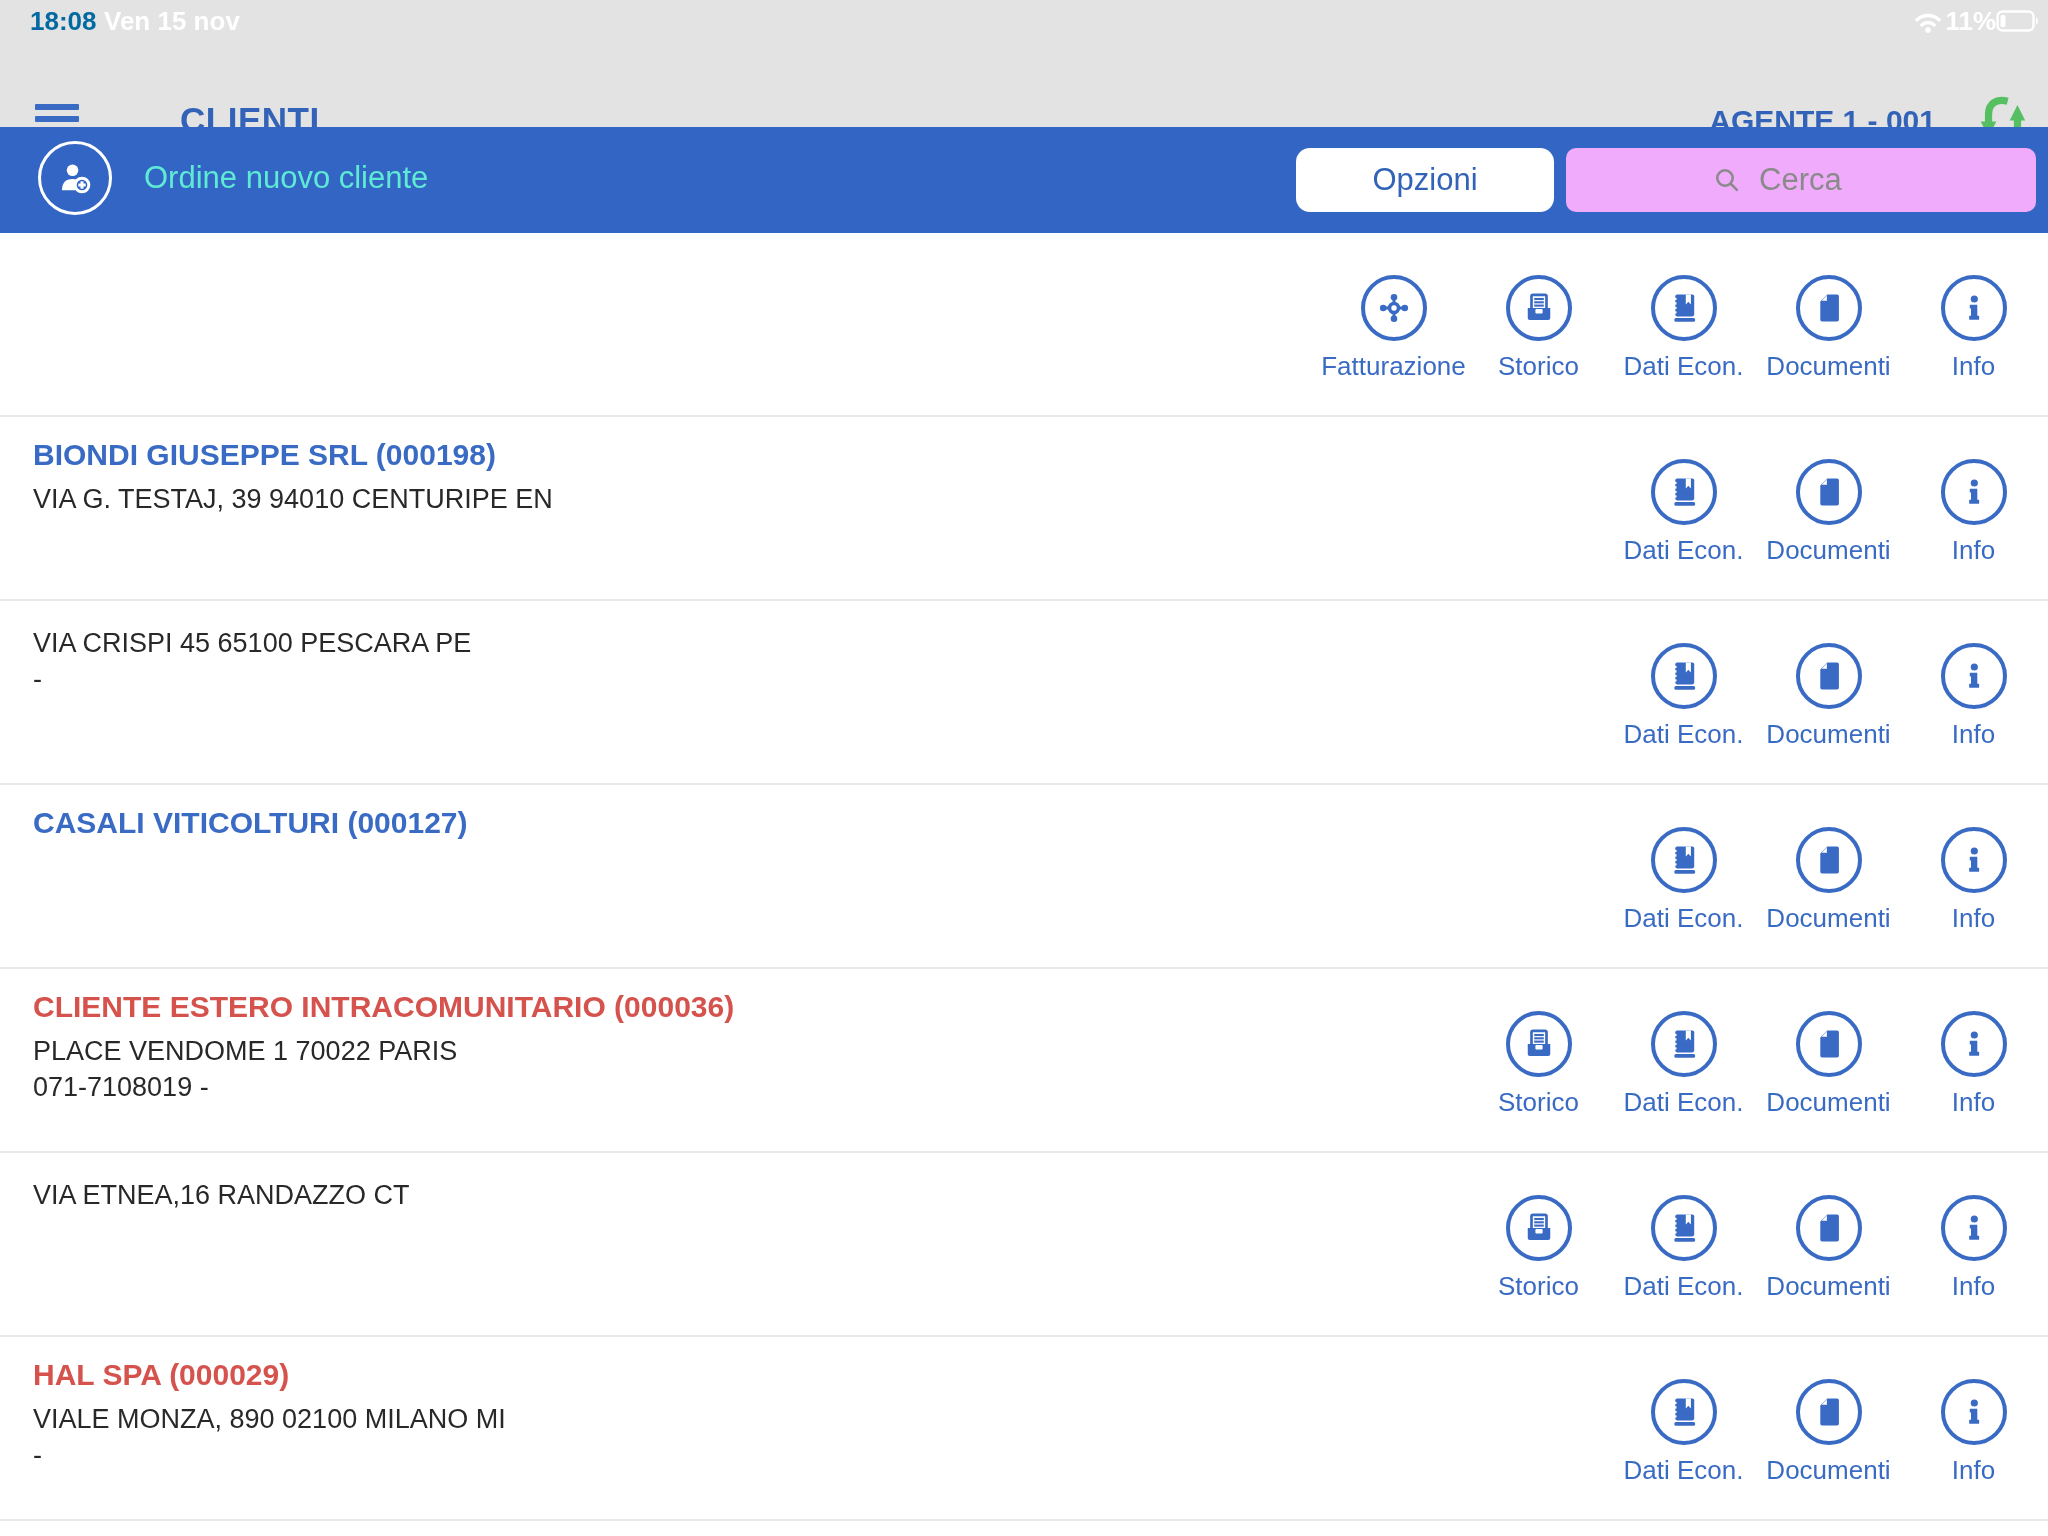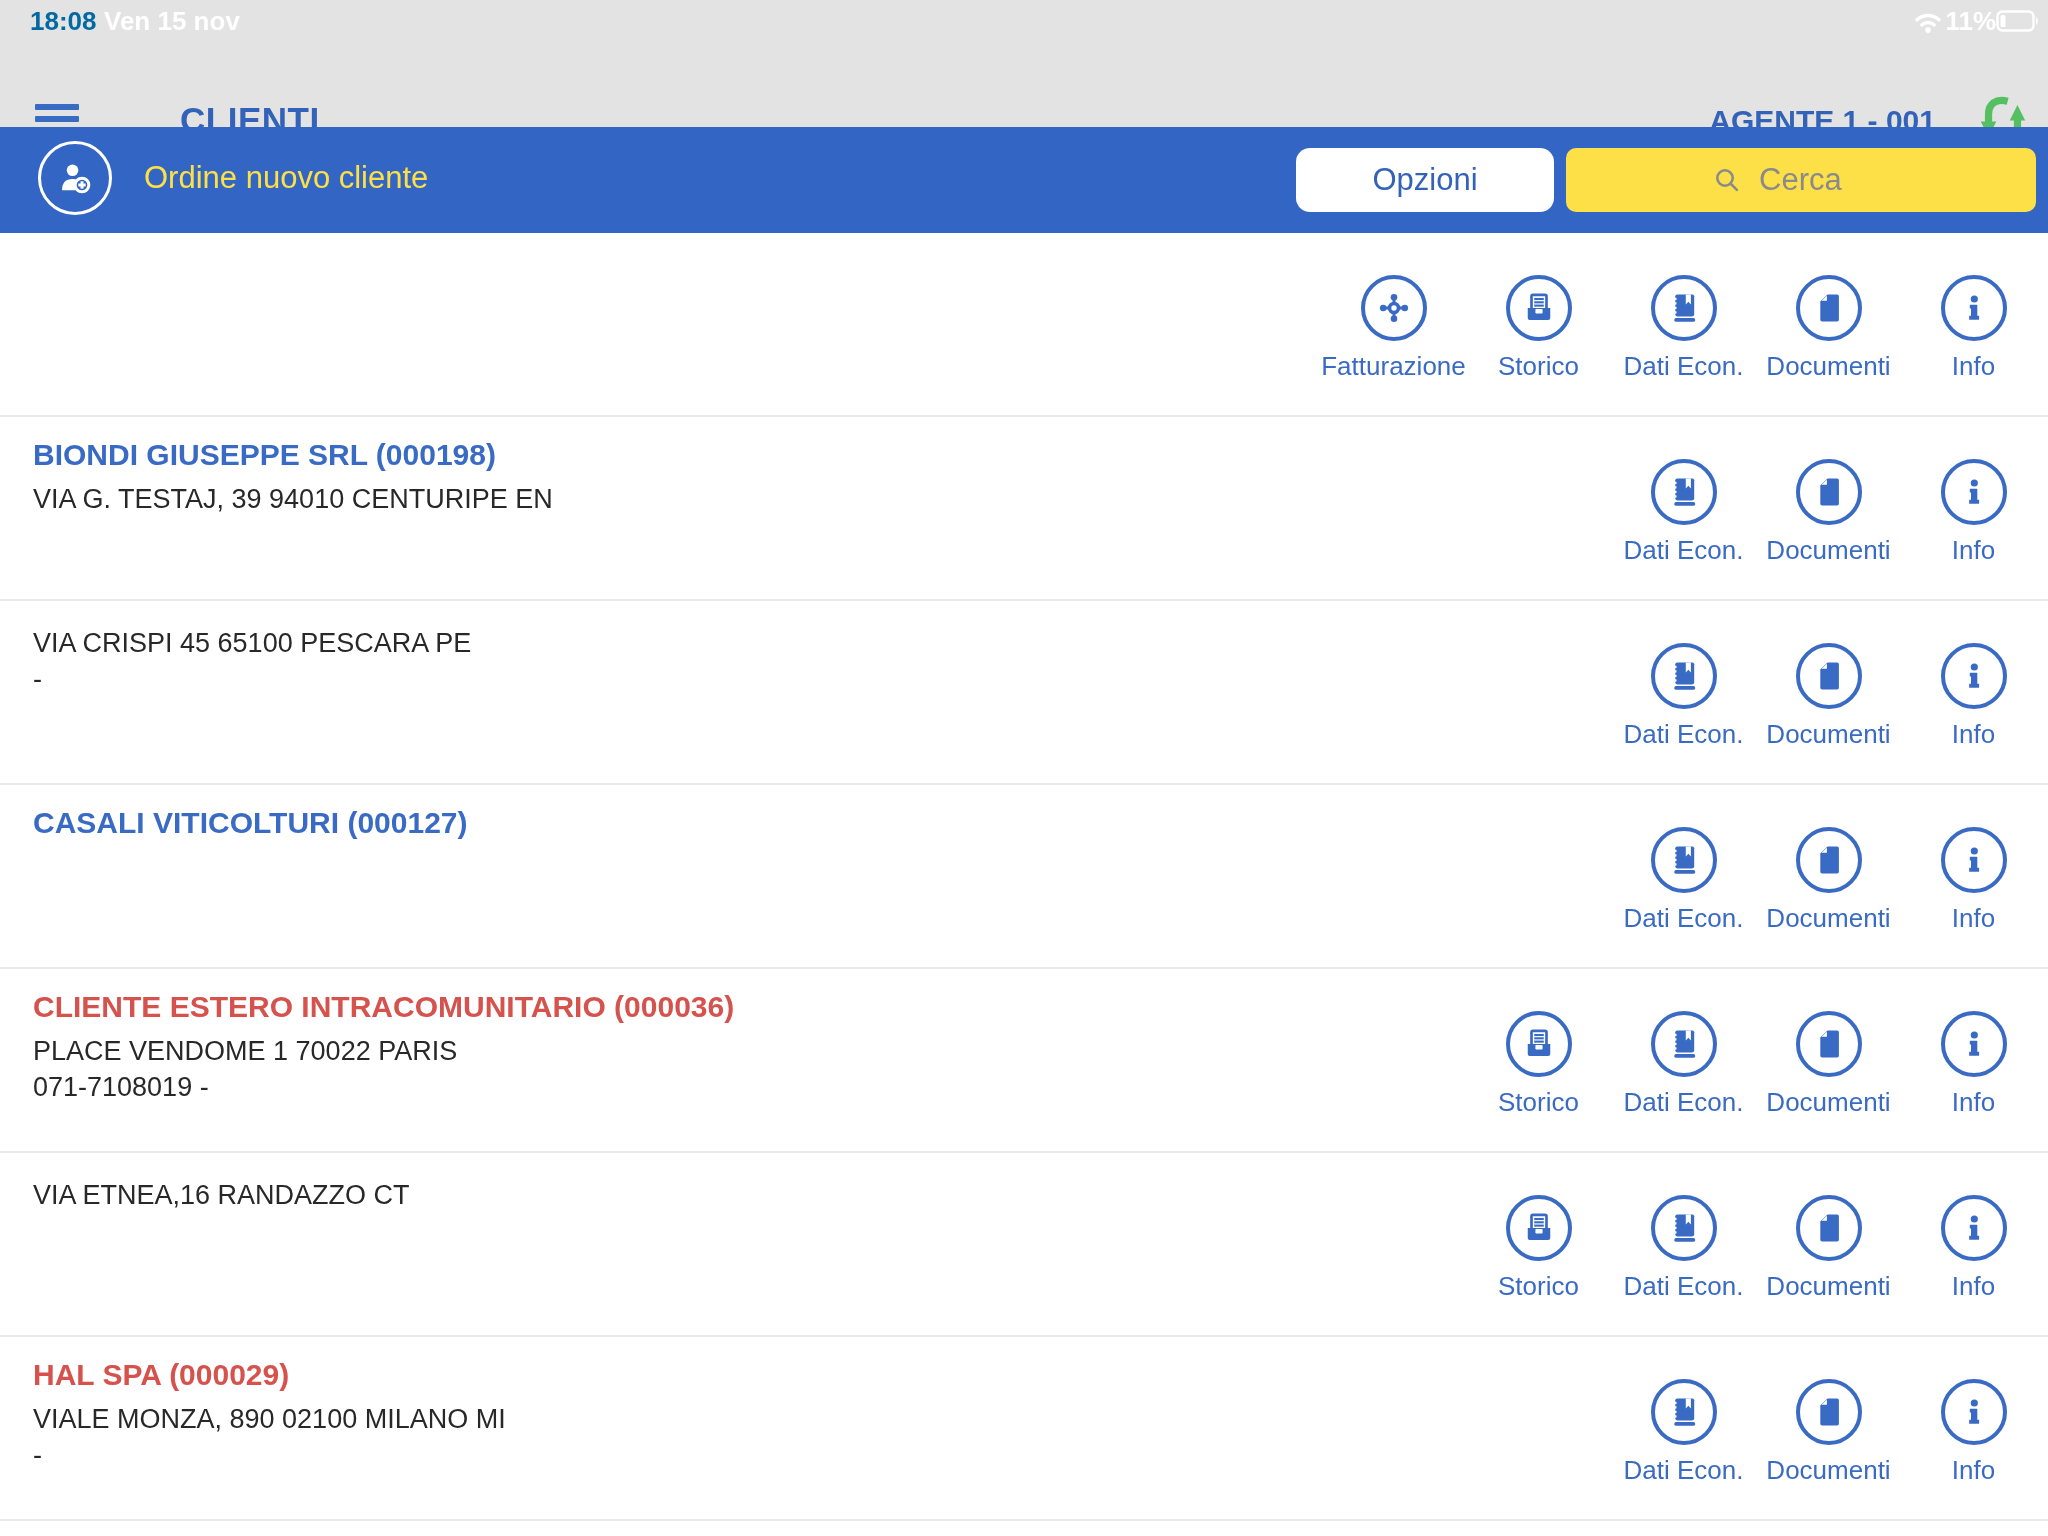--- a/index.html
+++ b/index.html
@@ -21,24 +21,24 @@
   .hamburger{position:absolute;left:35px;top:62px;width:44px;height:30px;display:flex;flex-direction:column;justify-content:space-between;cursor:pointer;}
   .hamburger span{display:block;height:6px;border-radius:1px;background:#3a6bc4;}
   .page-title{position:absolute;left:180px;top:58px;font-size:35px;font-weight:700;color:#3263b8;letter-spacing:.5px;}
   .agent{position:absolute;right:112px;top:62px;font-size:30px;font-weight:600;color:#3263b8;}
   .sync{position:absolute;right:14px;top:48px;width:62px;height:62px;}
 
   
   .toolbar{position:absolute;left:0;top:127px;width:2048px;height:106px;background:#3366c4;}
   .newclient{position:absolute;left:38px;top:14px;display:flex;align-items:center;gap:32px;cursor:pointer;}
   .newclient-circle{width:68px;height:68px;border:3px solid #ffffff;border-radius:50%;display:flex;align-items:center;justify-content:center;}
-  .newclient-label{font-size:31px;color:#fde047;}
+  .newclient-label{font-size:31px;color:#5eead4;}
   .btn-opzioni{position:absolute;left:1296px;top:21px;width:258px;height:64px;background:#ffffff;border:none;border-radius:14px;
     font-family:inherit;font-size:31px;color:#3263b8;display:flex;align-items:center;justify-content:center;cursor:pointer;}
-  .searchbox{position:absolute;left:1566px;top:21px;width:470px;height:64px;background:#fde047;border-radius:10px;
+  .searchbox{position:absolute;left:1566px;top:21px;width:470px;height:64px;background:#f0abfc;border-radius:10px;
     display:flex;align-items:center;justify-content:center;gap:14px;}
   .searchbox input{border:none;outline:none;width:130px;font-family:inherit;font-size:31px;color:#444;background:transparent;}
   .searchbox input::placeholder{color:#8a8a8a;opacity:1;}
 
   
   .client-list{position:absolute;left:0;top:233px;width:2048px;}
   .client-row{position:relative;width:2048px;height:182px;border-bottom:2px solid #e9e9e9;background:#ffffff;}
   .client-info{position:absolute;left:33px;top:18px;max-width:1230px;}
   .client-name{font-size:30px;font-weight:700;line-height:40px;cursor:pointer;}
   .client-name.red{color:#d5524d;}

